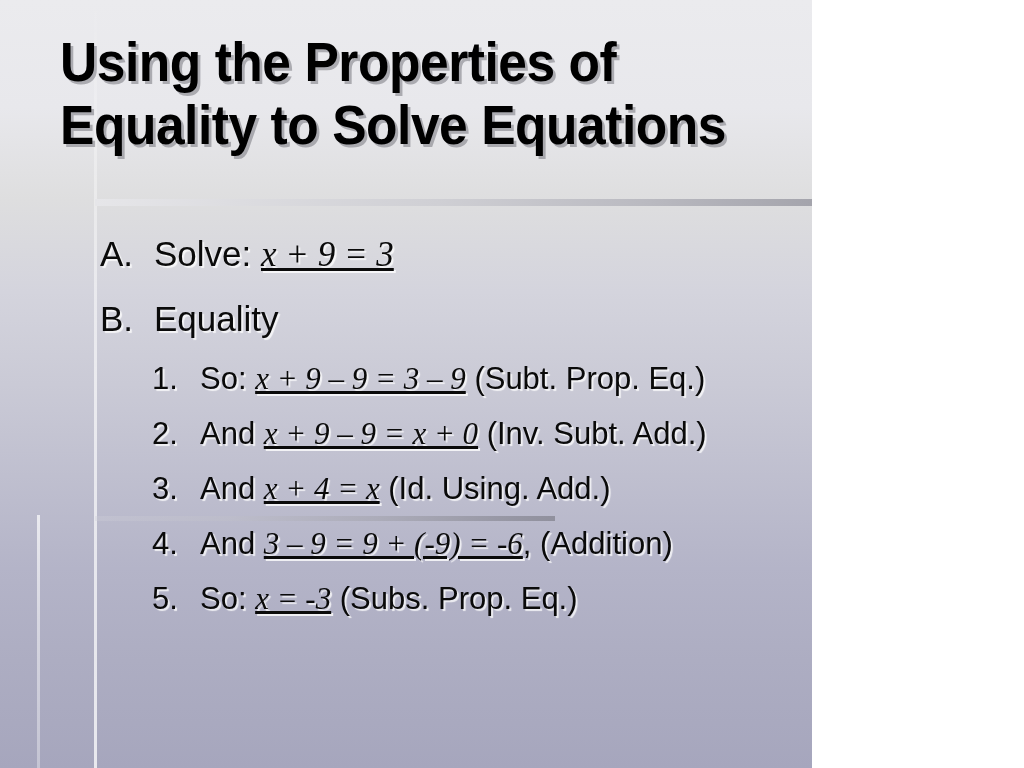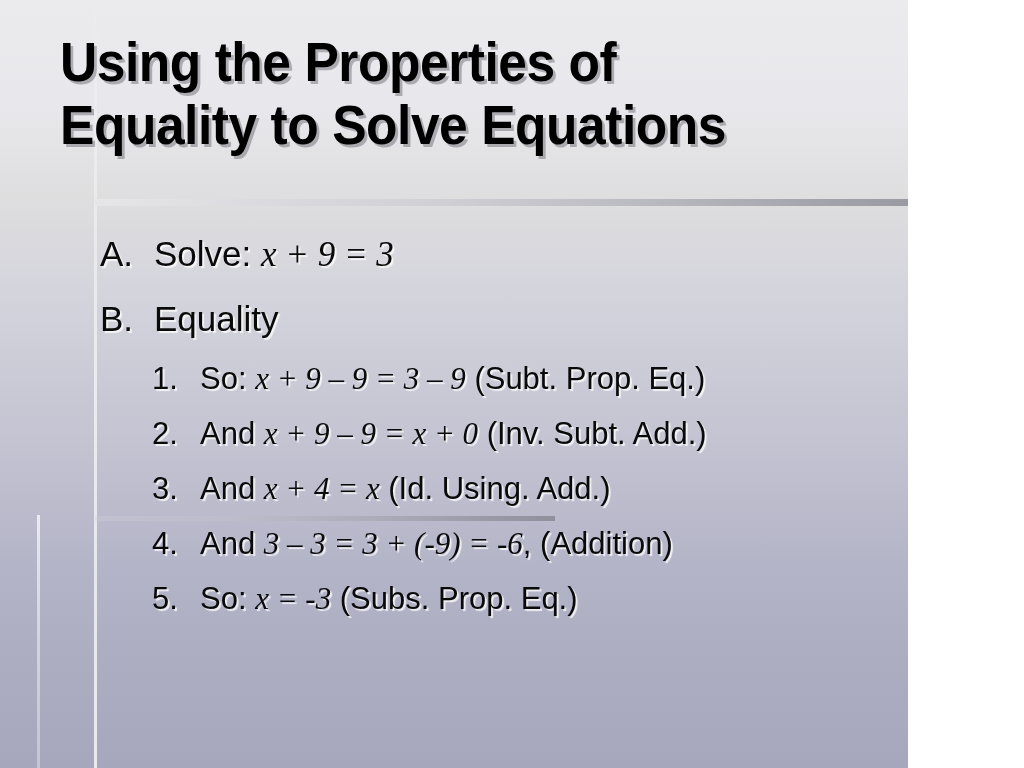--- a/index.html
+++ b/index.html
@@ -4,21 +4,21 @@
 <title>Slide</title>
 <style>
   html, body {
     margin: 0;
     padding: 0;
     background: #ffffff;
   }
 
   #slide {
     position: relative;
-    width: 908px;
+    width: 812px;
     height: 768px;
     overflow: hidden;
     font-family: "Liberation Sans", sans-serif;
     background: linear-gradient(
       to bottom,
       #ebebee 0%,
       #e8e8ec 14%,
       #dededf 26%,
       #d4d4dd 38%,
       #cacad6 50%,
@@ -139,20 +139,21 @@
 
   .content {
     flex: 1 1 auto;
     white-space: pre-wrap;
   }
 
   
   .math {
     font-family: "Liberation Serif", "DejaVu Serif", serif;
     font-style: italic;
+    text-decoration: underline;
   }
 </style>
 </head>
 <body>
 
 <div id="slide">
 
   <div class="vline vline-outer"></div>
   <div class="vline vline-inner"></div>
 
@@ -177,21 +178,21 @@
       <div class="lvl2">
         <span class="marker">2.</span>
         <span class="content"><span>And </span><span class="math">x + 9 – 9 = x + 0</span><span> (Inv. Subt. Add.)</span></span>
       </div>
       <div class="lvl2">
         <span class="marker">3.</span>
         <span class="content"><span>And </span><span class="math">x + 4 = x</span><span> (Id. Using. Add.)</span></span>
       </div>
       <div class="lvl2">
         <span class="marker">4.</span>
-        <span class="content"><span>And </span><span class="math">3 – 3 = 3 + (-9) = -6</span><span>, (Addition)</span></span>
+        <span class="content"><span>And </span><span class="math">3 – 9 = 9 + (-9) = -6</span><span>, (Addition)</span></span>
       </div>
       <div class="lvl2">
         <span class="marker">5.</span>
         <span class="content"><span>So: </span><span class="math">x = -3</span><span> (Subs. Prop. Eq.)</span></span>
       </div>
     </div>
 
 </div>
 
 </body></html>

